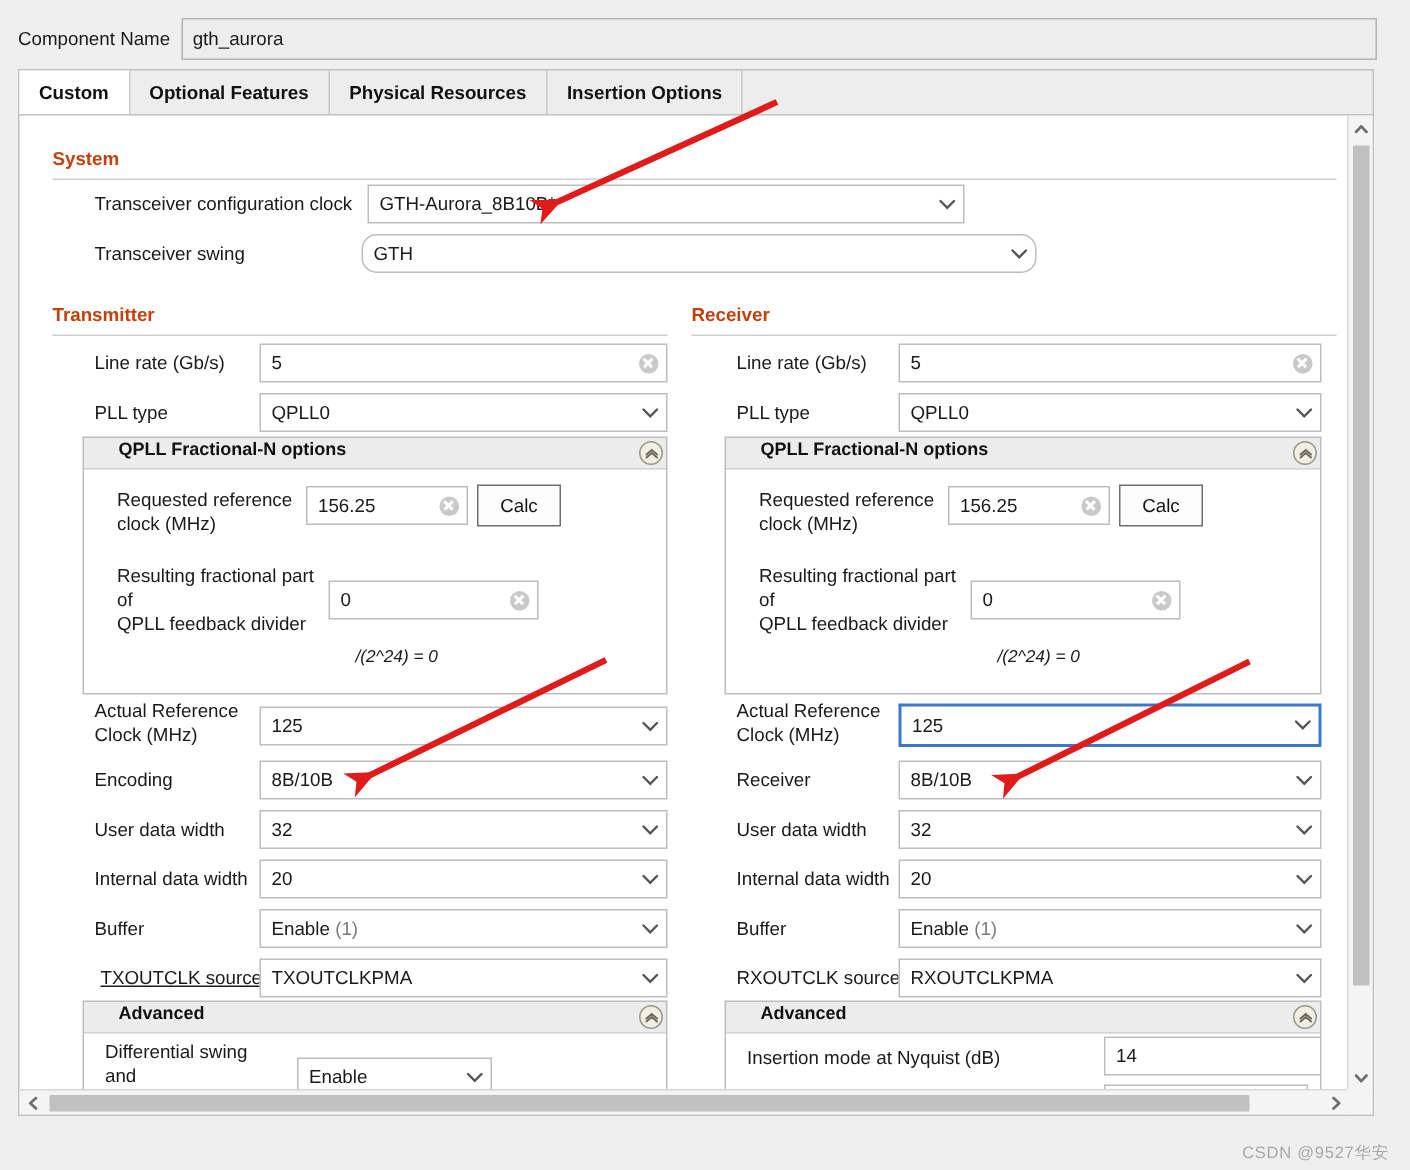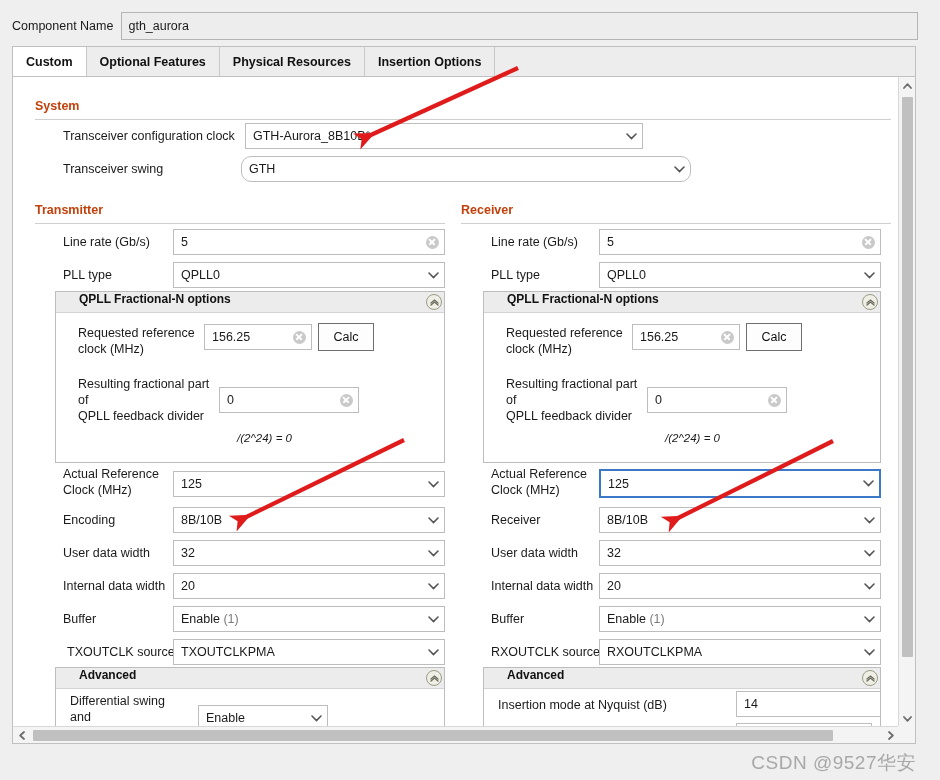--- a/index.html
+++ b/index.html
@@ -162,22 +162,22 @@
     position:absolute;right:0;bottom:0;width:17px;height:17px;background:#f4f4f4;
   }
 
   
   .arrows{
     position:absolute;left:0;top:0;width:940px;height:780px;pointer-events:none;
   }
 
   
   .watermark{
-    position:absolute;right:24px;bottom:4px;
-    font-size:19px;color:#a8a8a8;letter-spacing:.5px;
+    position:absolute;right:14px;bottom:4px;
+    font-size:11px;color:#a8a8a8;letter-spacing:.5px;
     white-space:nowrap;
   }
 </style>
 </head>
 <body>
 
 <div class="compname-bar">
   <div class="compname-label">Component Name</div>
   <div class="compname-field">gth_aurora</div>
 </div>
@@ -317,21 +317,21 @@
     <div class="lbl" style="left:50px;top:535px;">Buffer</div>
     <div class="ctl" style="left:160px;top:529px;width:272px;">
       <span class="val"><span>Enable</span> <span class="dim">(1)</span></span>
       <span class="chev">
         <svg width="11" height="7" viewBox="0 0 11 7">
             <path d="M1 1 L5.5 5.5 L10 1" stroke="#555" stroke-width="1.6" fill="none" stroke-linecap="round"></path>
           </svg>
       </span>
     </div>
 
-    <div class="lbl" style="left:54px;top:568px;">TXOUTCLK source</div>
+    <div class="lbl" style="left:54px;top:568px;text-decoration:underline;">TXOUTCLK source</div>
     <div class="ctl" style="left:160px;top:562px;width:272px;">
       <span class="val">TXOUTCLKPMA</span>
       <span class="chev">
         <svg width="11" height="7" viewBox="0 0 11 7">
             <path d="M1 1 L5.5 5.5 L10 1" stroke="#555" stroke-width="1.6" fill="none" stroke-linecap="round"></path>
           </svg>
       </span>
     </div>
 
     <div class="group" style="left:42px;top:590px;width:390px;height:70px;">

